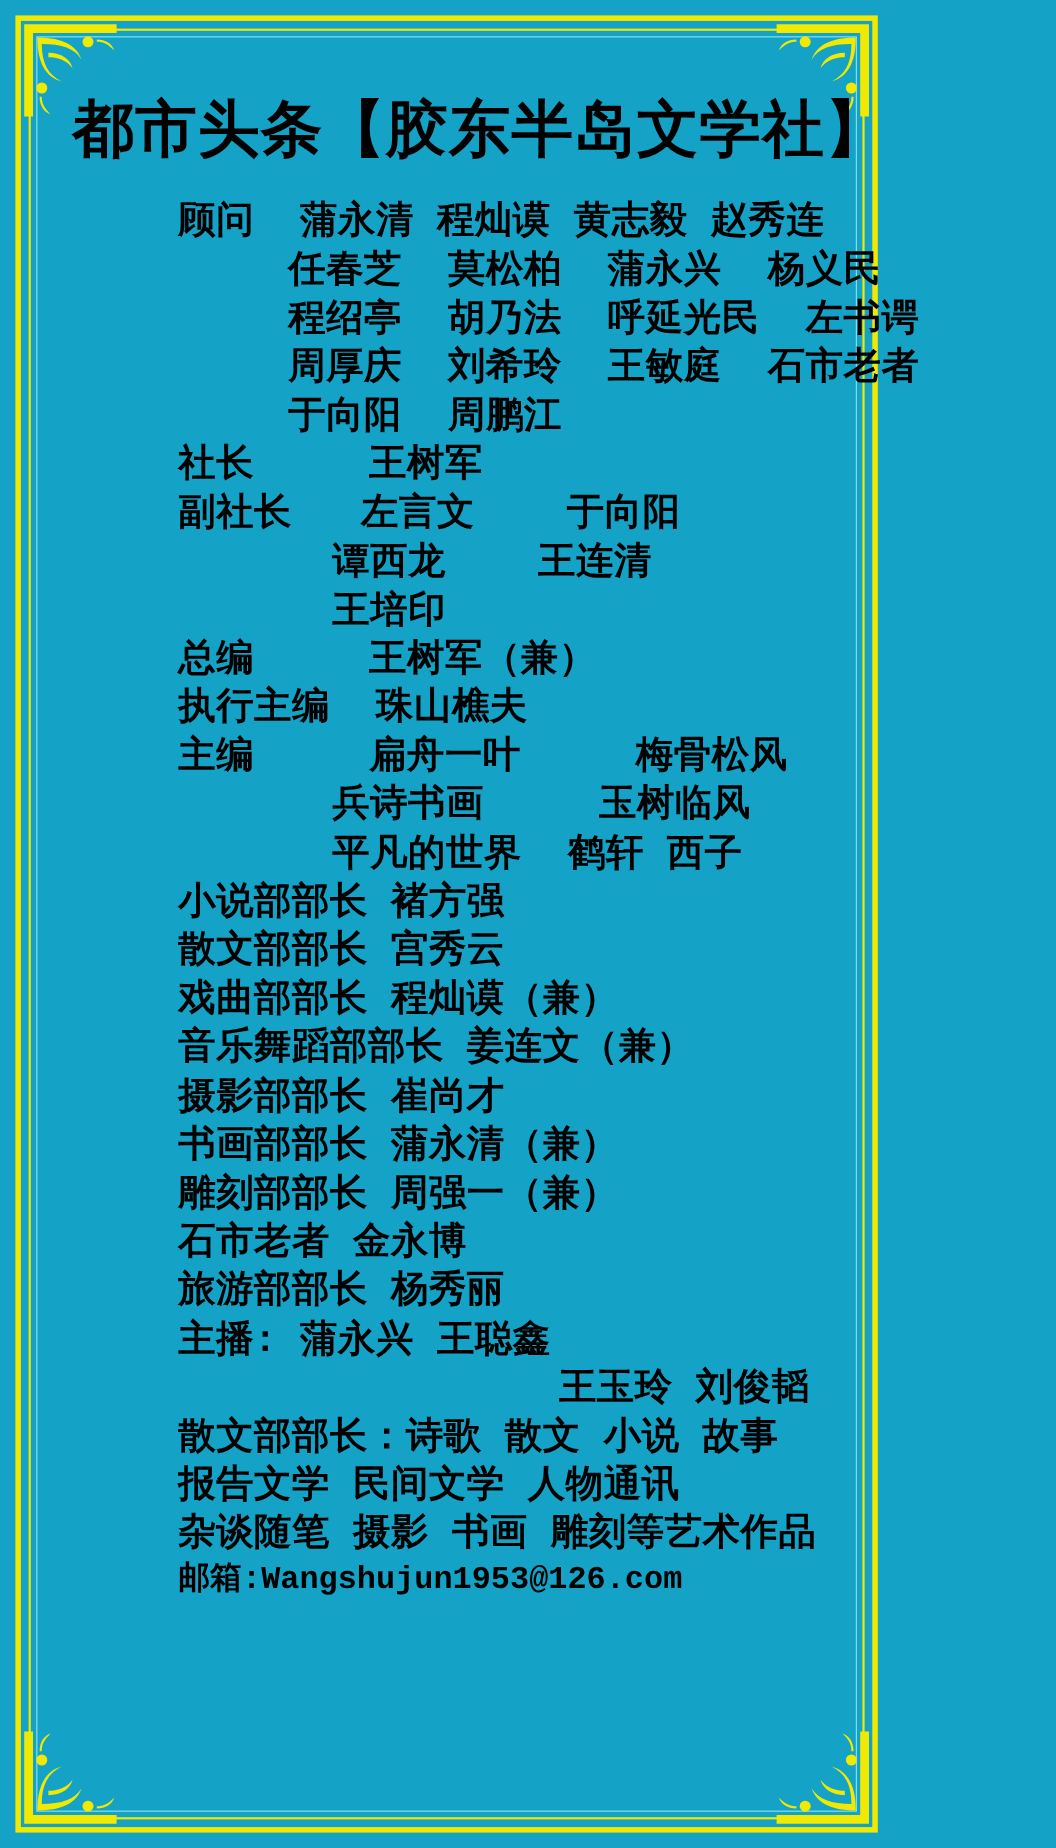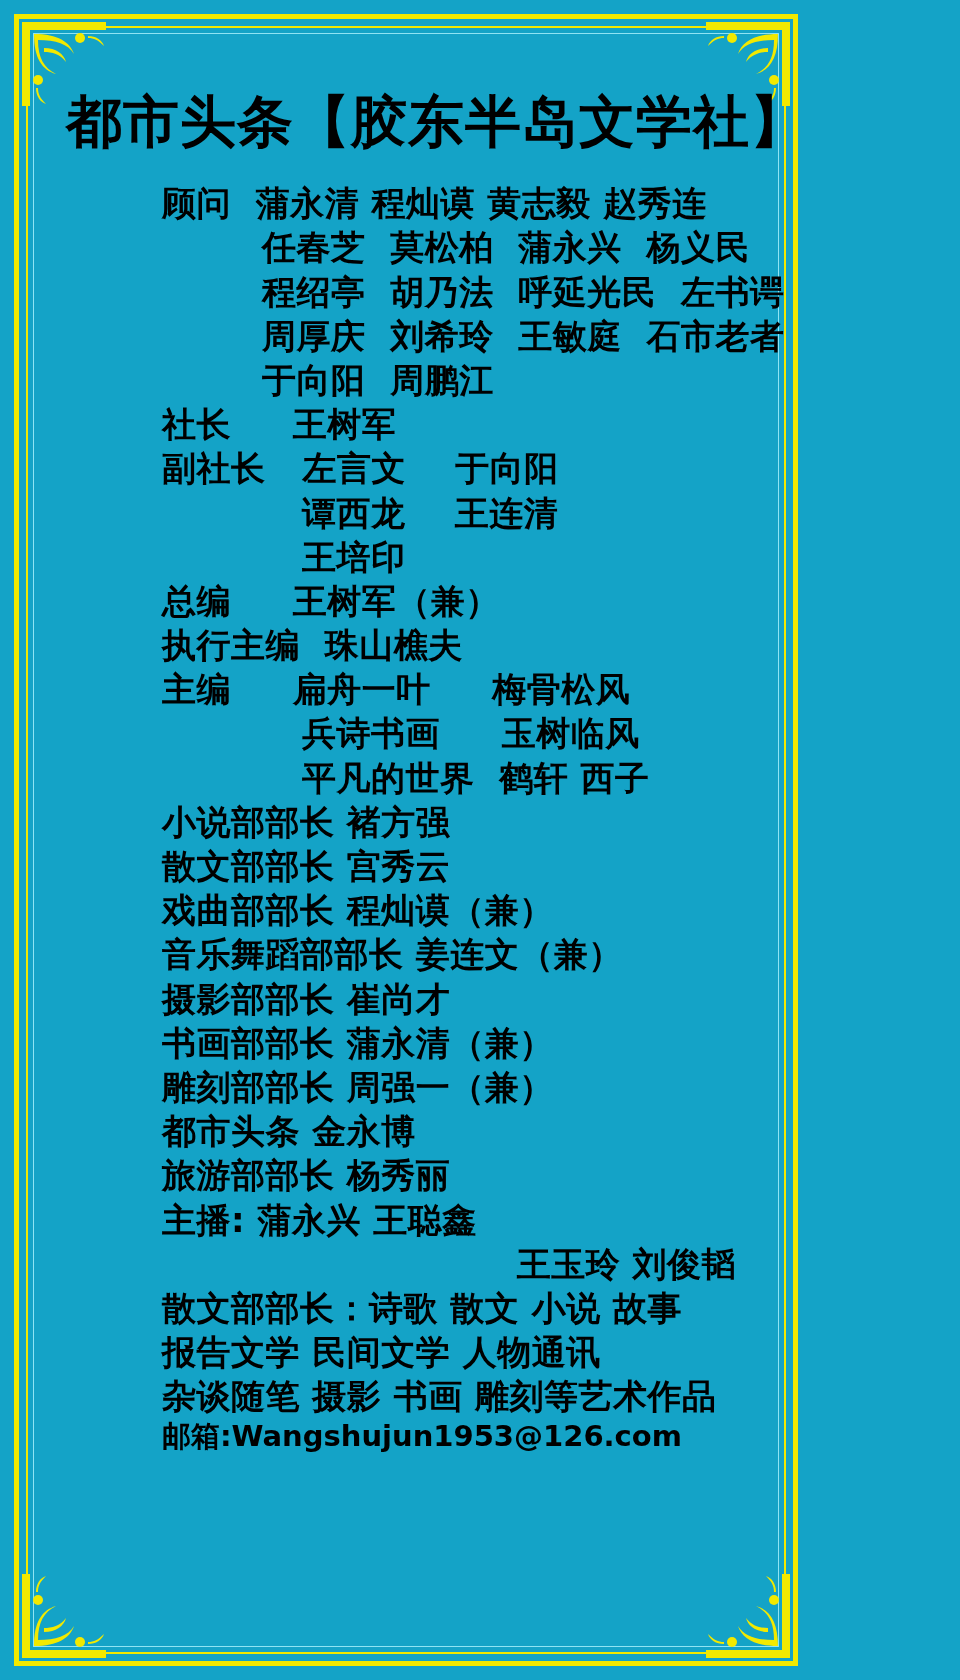--- a/index.html
+++ b/index.html
@@ -12,20 +12,21 @@
     background: #14a3c7;
     font-family: "DejaVu Sans", "Liberation Sans", sans-serif;
     overflow: hidden;
   }
   .poster {
     position: relative;
     width: 812px;
     height: 1680px;
     background: #14a3c7;
     box-sizing: border-box;
+    font-family: Liberation Mono, monospace;
   }
   
   .frame-outer {
     position: absolute;
     left: 14px;
     top: 14px;
     right: 14px;
     bottom: 14px;
     border: 5px solid #f2e900;
     box-sizing: border-box;
@@ -171,21 +172,21 @@
         <div class="line">主编     扁舟一叶     梅骨松风</div>
         <div class="line indent2">兵诗书画     玉树临风</div>
         <div class="line indent2">平凡的世界  鹤轩 西子</div>
         <div class="line">小说部部长 褚方强</div>
         <div class="line">散文部部长 宫秀云</div>
         <div class="line">戏曲部部长 程灿谟（兼）</div>
         <div class="line">音乐舞蹈部部长 姜连文（兼）</div>
         <div class="line">摄影部部长 崔尚才</div>
         <div class="line">书画部部长 蒲永清（兼）</div>
         <div class="line">雕刻部部长 周强一（兼）</div>
-        <div class="line">都市头条 金永博</div>
+        <div class="line">石市老者 金永博</div>
         <div class="line">旅游部部长 杨秀丽</div>
         <div class="line">主播: 蒲永兴 王聪鑫</div>
         <div class="line indent3">王玉玲 刘俊韬</div>
         <div class="line">散文部部长：诗歌 散文 小说 故事</div>
         <div class="line">报告文学 民间文学 人物通讯</div>
         <div class="line">杂谈随笔 摄影 书画 雕刻等艺术作品</div>
         <div class="line email">邮箱:Wangshujun1953@126.com</div>
       </div>
   </div>
 

